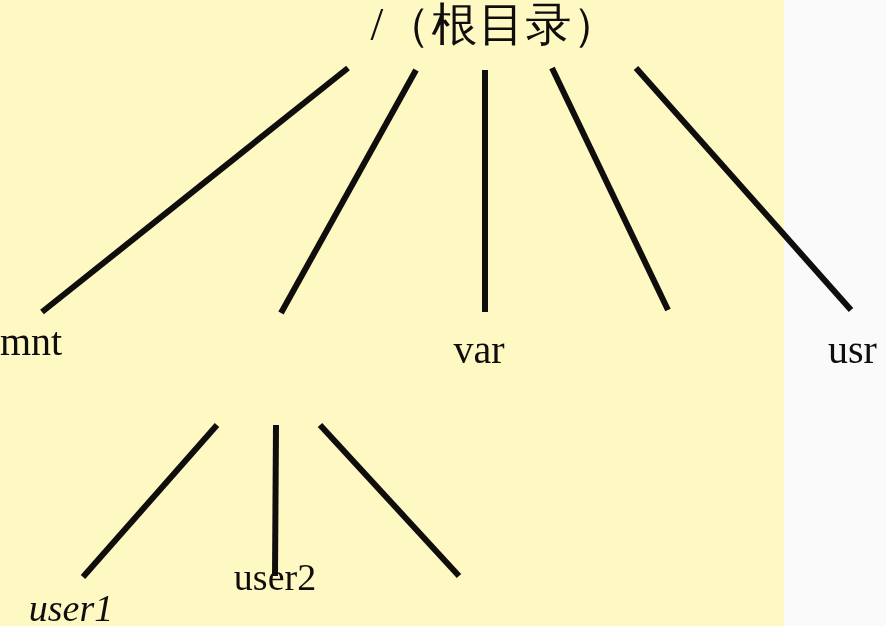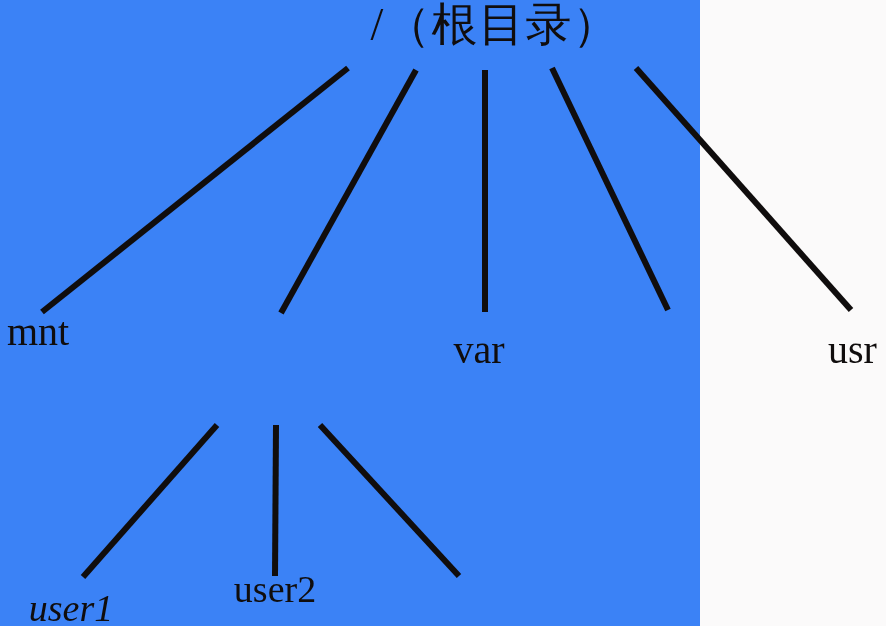--- a/index.html
+++ b/index.html
@@ -8,23 +8,23 @@
   }
   body {
     width: 886px;
     height: 626px;
     background: #fbfafa;
     font-family: "Liberation Serif", "DejaVu Serif", serif;
     overflow: hidden;
   }
   #diagram-root {
     position: relative;
-    width: 700px;
+    width: 784px;
     height: 626px;
-    background: #3b82f6;
+    background: #fef9c3;
   }
   #tree-edges {
     position: absolute;
     left: 0;
     top: 0;
     width: 886px;
     height: 626px;
   }
   .node-label {
     position: absolute;
@@ -61,26 +61,26 @@
         <line x1="552" y1="68" x2="668" y2="310"></line>
         <line x1="636" y1="68" x2="851" y2="310"></line>
         <line x1="217" y1="425" x2="83" y2="577"></line>
         <line x1="276" y1="425" x2="275" y2="576"></line>
         <line x1="320" y1="425" x2="459" y2="576"></line>
       </g>
   </svg>
 
   <div class="node-label node-root centered" style="left:495px; top:2px;">/（根目录）</div>
 
-  <div class="node-label node-level2" style="left:0px; top:312px;margin-left:7px;">mnt</div>
+  <div class="node-label node-level2" style="left:0px; top:322px;">mnt</div>
 
 
   <div class="node-label node-level2 centered" style="left:479px; top:330px;">var</div>
 
 
   <div class="node-label node-level2" style="left:828px; top:330px;text-align:right;">usr</div>
 
   <div class="node-label node-level3 centered" style="left:71px; top:589px;font-style:italic;">user1</div>
 
-  <div class="node-label node-level3 centered" style="left:275px; top:570px;">user2</div>
+  <div class="node-label node-level3 centered" style="left:275px; top:558px;">user2</div>
 
 
 </div>
 
 </body></html>

